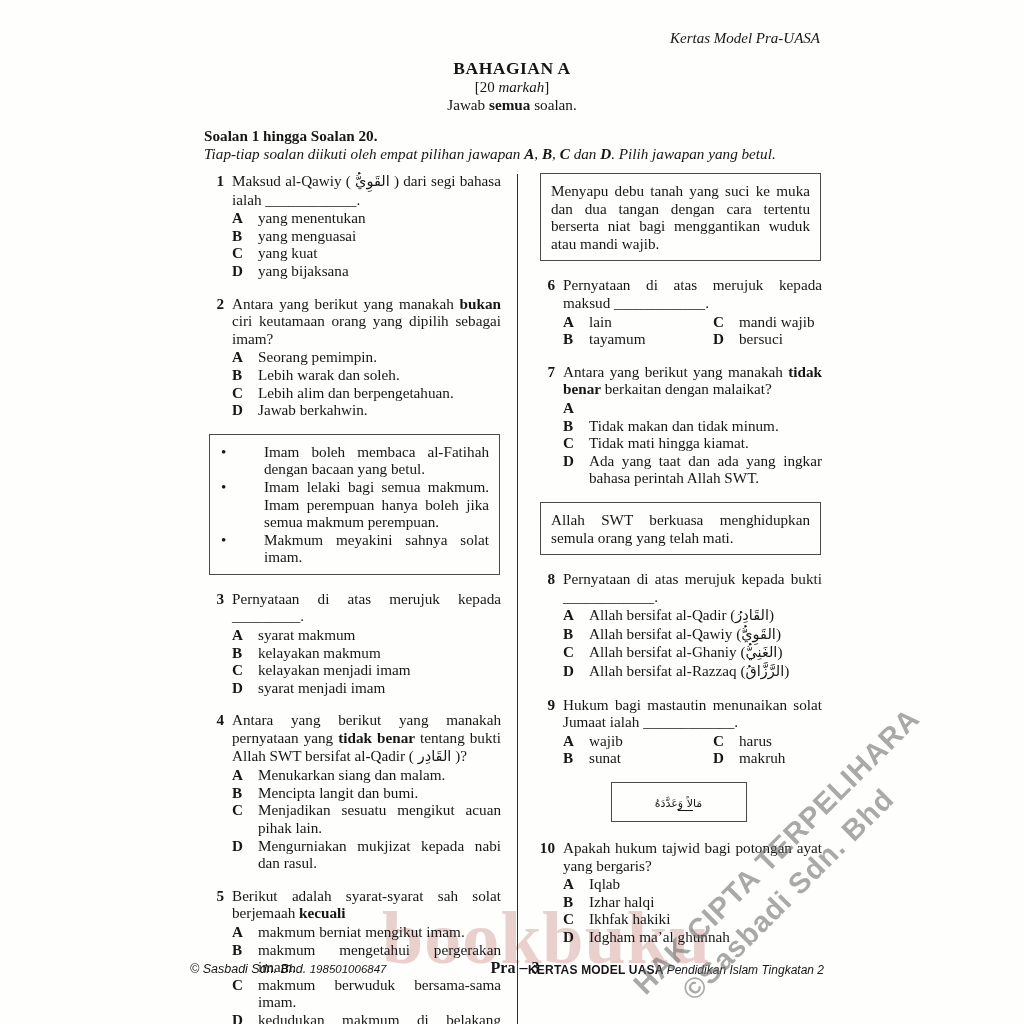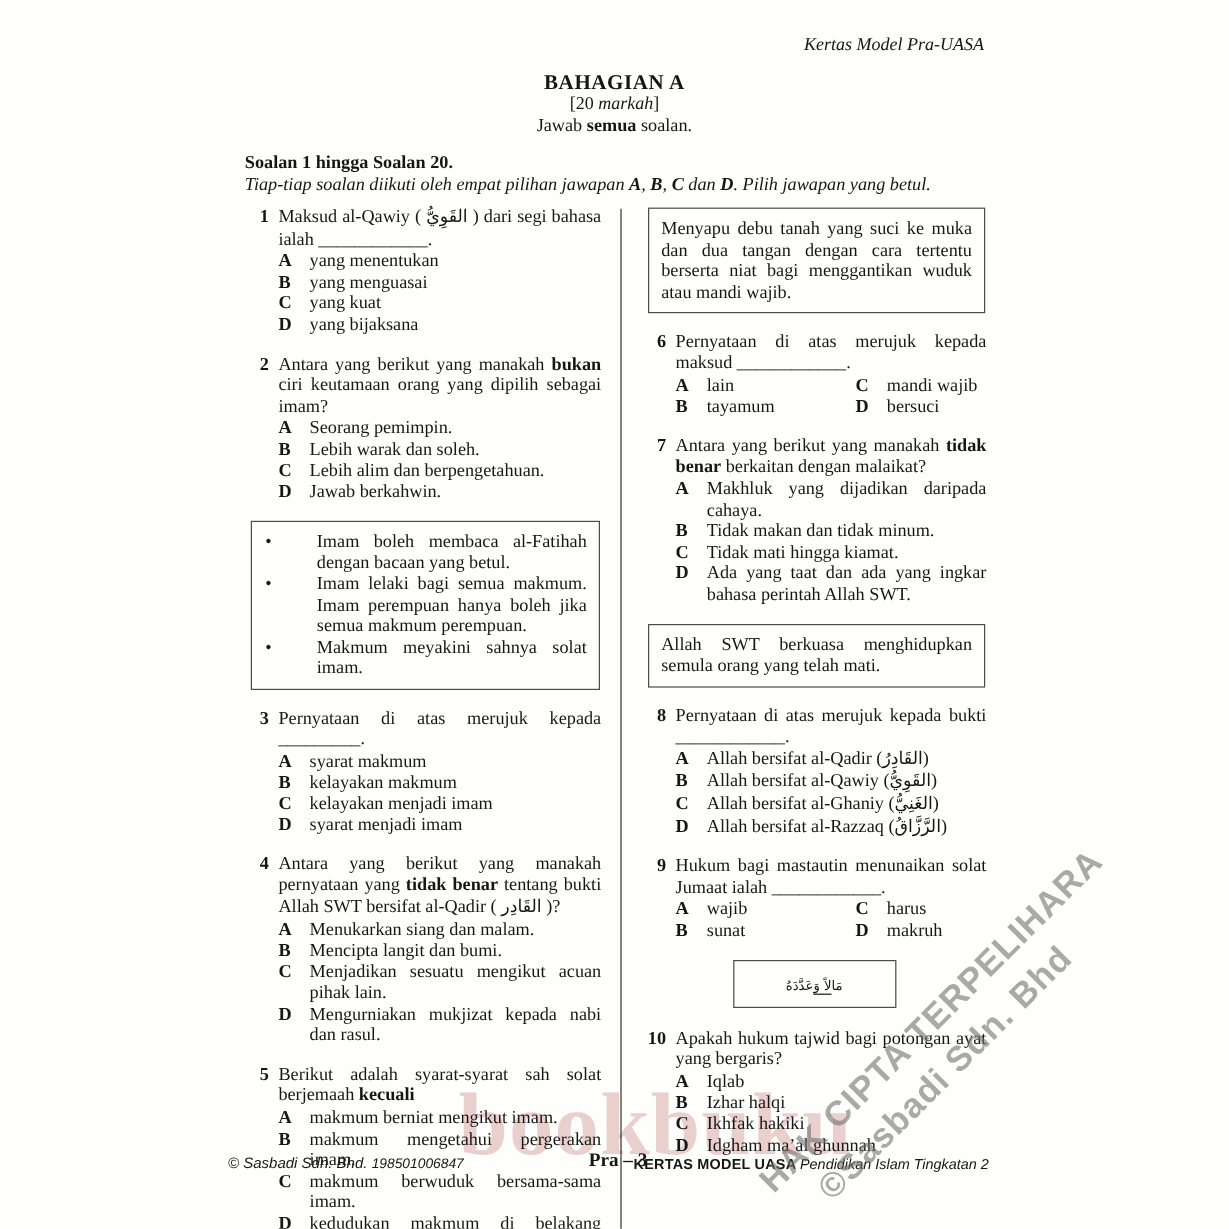--- a/index.html
+++ b/index.html
@@ -247,21 +247,20 @@
           </div>
         </div>
       </div>
       <div class="question">
         <div class="qnum">7</div>
         <div class="qbody">
           <div class="qtext"><span>Antara yang berikut yang manakah </span><span class="b">tidak benar</span><span> berkaitan dengan malaikat?</span></div>
           <div class="options">
             <div class="option">
               <span class="letter">A</span>
-              <span class="otext"><span>Makhluk yang dijadikan daripada cahaya.</span></span>
             </div>
             <div class="option">
               <span class="letter">B</span>
               <span class="otext"><span>Tidak makan dan tidak minum.</span></span>
             </div>
             <div class="option">
               <span class="letter">C</span>
               <span class="otext"><span>Tidak mati hingga kiamat.</span></span>
             </div>
             <div class="option">

